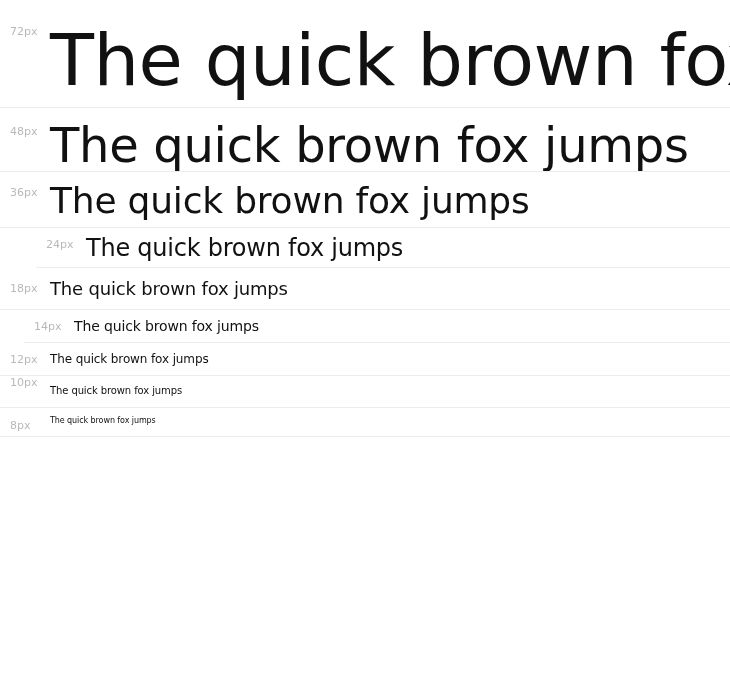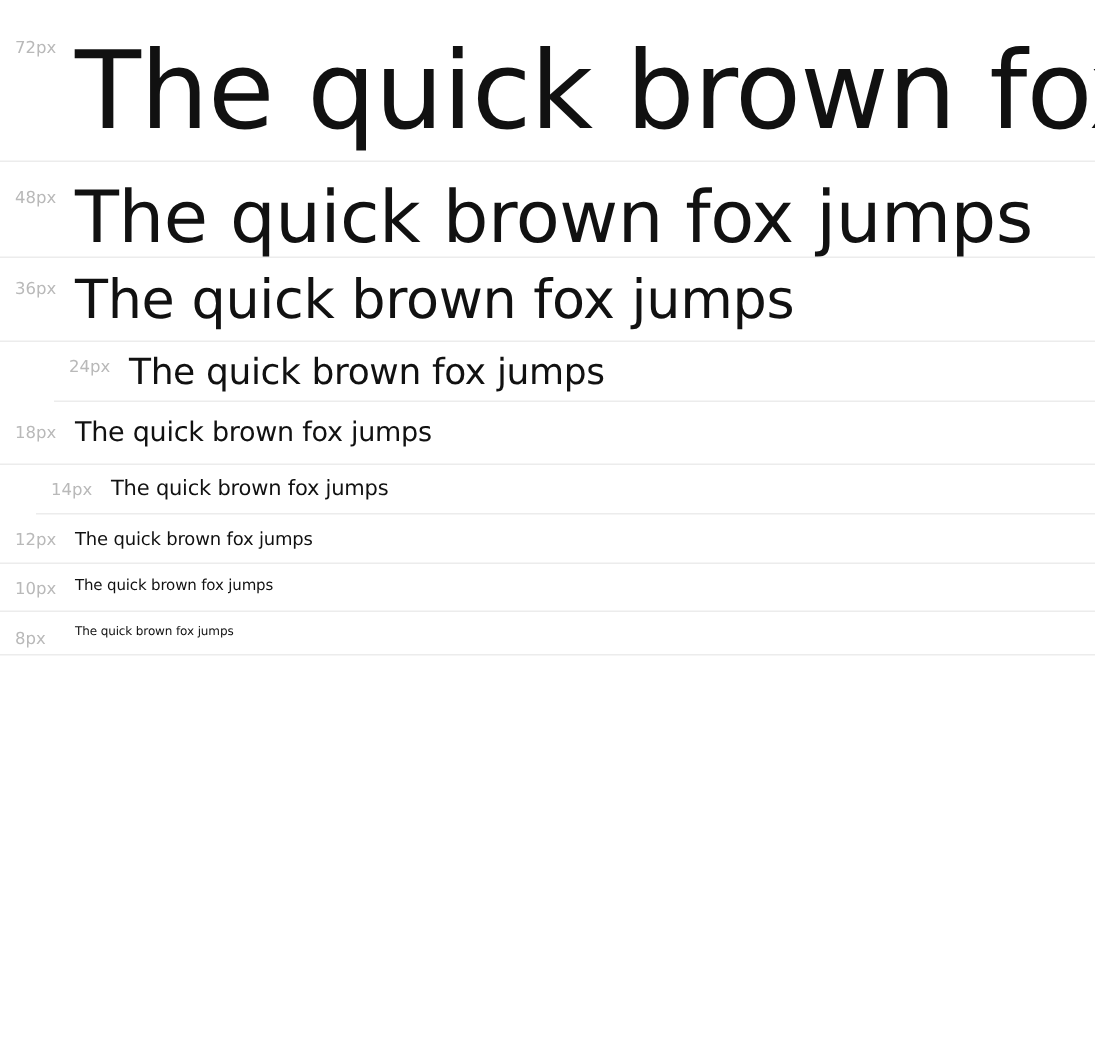--- a/index.html
+++ b/index.html
@@ -76,21 +76,21 @@
   .row-14 { height: 33px; margin-left: 24px; }
   .row-14 .sample-text { font-size: 14px; line-height: 14px; top: 9px; }
   .row-14 .size-label  { top: 11px; }
 
   .row-12 { height: 33px; text-decoration: underline; }
   .row-12 .sample-text { font-size: 12px; line-height: 12px; top: 10px; }
   .row-12 .size-label  { top: 11px; }
 
   .row-10 { height: 32px; }
   .row-10 .sample-text { font-size: 10px; line-height: 10px; top: 10px; }
-  .row-10 .size-label  { top: 11px; }
+  .row-10 .size-label  { top: 1px; }
 
   .row-8 { height: 29px; }
   .row-8 .sample-text { font-size: 8px; line-height: 8px; top: 9px; }
   .row-8 .size-label  { top: 12px; text-align: center; }
 </style>
 </head>
 <body>
 
 <div id="specimen">
 

